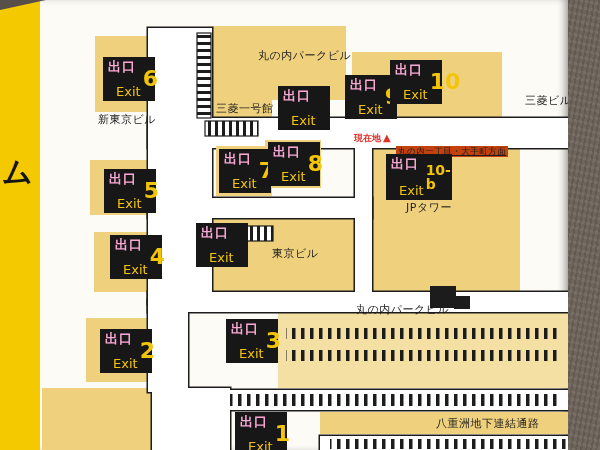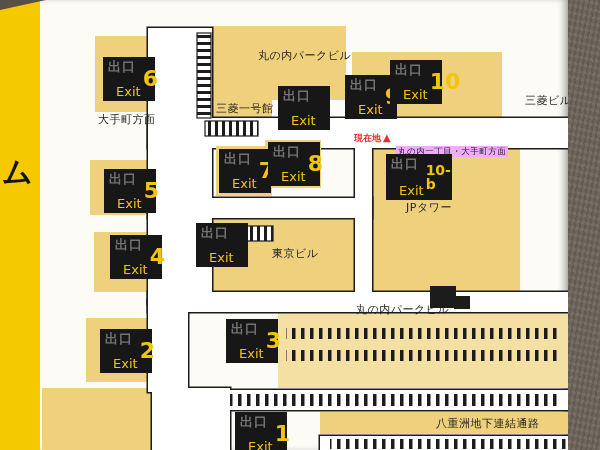--- a/index.html
+++ b/index.html
@@ -10,30 +10,30 @@
                          repeating-linear-gradient(12deg,rgba(255,255,255,.06) 0 3px,transparent 3px 7px);}
   .sign-strip{position:absolute;left:0;top:0;width:40px;height:450px;background:#f4c900;}
   .sign-char{position:absolute;left:2px;top:152px;font-size:30px;font-weight:bold;color:#151515;}
   .corner{position:absolute;left:0;top:0;width:46px;height:10px;background:#574f48;
           clip-path:polygon(0 0,100% 0,0 100%);}
   .panel{position:absolute;left:40px;top:0;width:528px;height:450px;background:#fcfbf6;
          box-shadow:inset -6px 0 9px -4px rgba(0,0,0,.45);overflow:hidden;}
   .panel svg{position:absolute;left:0;top:0;}
 
   .lbl{position:absolute;font-size:11px;color:#1e1e1e;letter-spacing:.5px;white-space:nowrap;line-height:1;}
-  .dir-lbl{background:#f0abfc;padding:1px 2px;font-size:8.5px;}
+  .dir-lbl{background:#c2410c;padding:1px 2px;font-size:8.5px;text-decoration:underline;}
   .marker-current{position:absolute;left:314px;top:133px;color:#e0302a;font-size:9px;font-weight:bold;
                   white-space:nowrap;line-height:1;}
   .marker-current .tri{font-size:10px;margin-left:2px;}
 
   .exit-badge{position:absolute;width:52px;height:44px;background:#171717;display:flex;
               padding:3px 4px 3px 5px;box-sizing:border-box;gap:2px;}
   .exit-badge.wide{width:66px;height:46px;}
   .eb-left{display:flex;flex-direction:column;justify-content:space-between;flex:0 0 auto;}
-  .eb-jp{color:#737373;font-weight:bold;font-size:13px;line-height:1.05;letter-spacing:1px;}
+  .eb-jp{color:#f9a8d4;font-weight:bold;font-size:13px;line-height:1.05;letter-spacing:1px;}
   .eb-en{color:#f3c50a;font-size:13px;line-height:1;padding-left:8px;}
   .eb-num{color:#f3c50a;font-weight:bold;font-size:22px;flex:1;display:flex;
           align-items:center;justify-content:center;line-height:1;}
   .exit-badge.wide .eb-num{font-size:14px;}
 </style>
 </head>
 <body>
 
 <div class="scene">
   <div class="wall"></div>
@@ -114,21 +114,21 @@
         <rect x="190" y="394" width="332" height="12" fill="url(#ticks)"></rect>
         <rect x="290" y="439" width="238" height="10" fill="url(#ticks)"></rect>
       </g>
 
       <g fill="#1c1c1c">
         <rect x="390" y="286" width="26" height="22"></rect>
         <rect x="414" y="296" width="16" height="13"></rect>
       </g>
     </svg>
 
-    <div class="lbl" style="left:58px;top:114px;">大手町方面</div>
+    <div class="lbl" style="left:58px;top:114px;">新東京ビル</div>
     <div class="lbl" style="left:218px;top:50px;">丸の内パークビル</div>
     <div class="lbl" style="left:176px;top:103px;">三菱一号館</div>
     <div class="lbl" style="left:485px;top:95px;">三菱ビル</div>
     <div class="lbl" style="left:366px;top:202px;">JPタワー</div>
     <div class="lbl" style="left:232px;top:248px;">東京ビル</div>
     <div class="lbl" style="left:316px;top:304px;">丸の内パークビル</div>
     <div class="lbl" style="left:396px;top:418px;">八重洲地下連結通路</div>
 
     <div class="lbl dir-lbl" style="left:356px;top:146px;">丸の内一丁目・大手町方面</div>
     <div class="marker-current">

